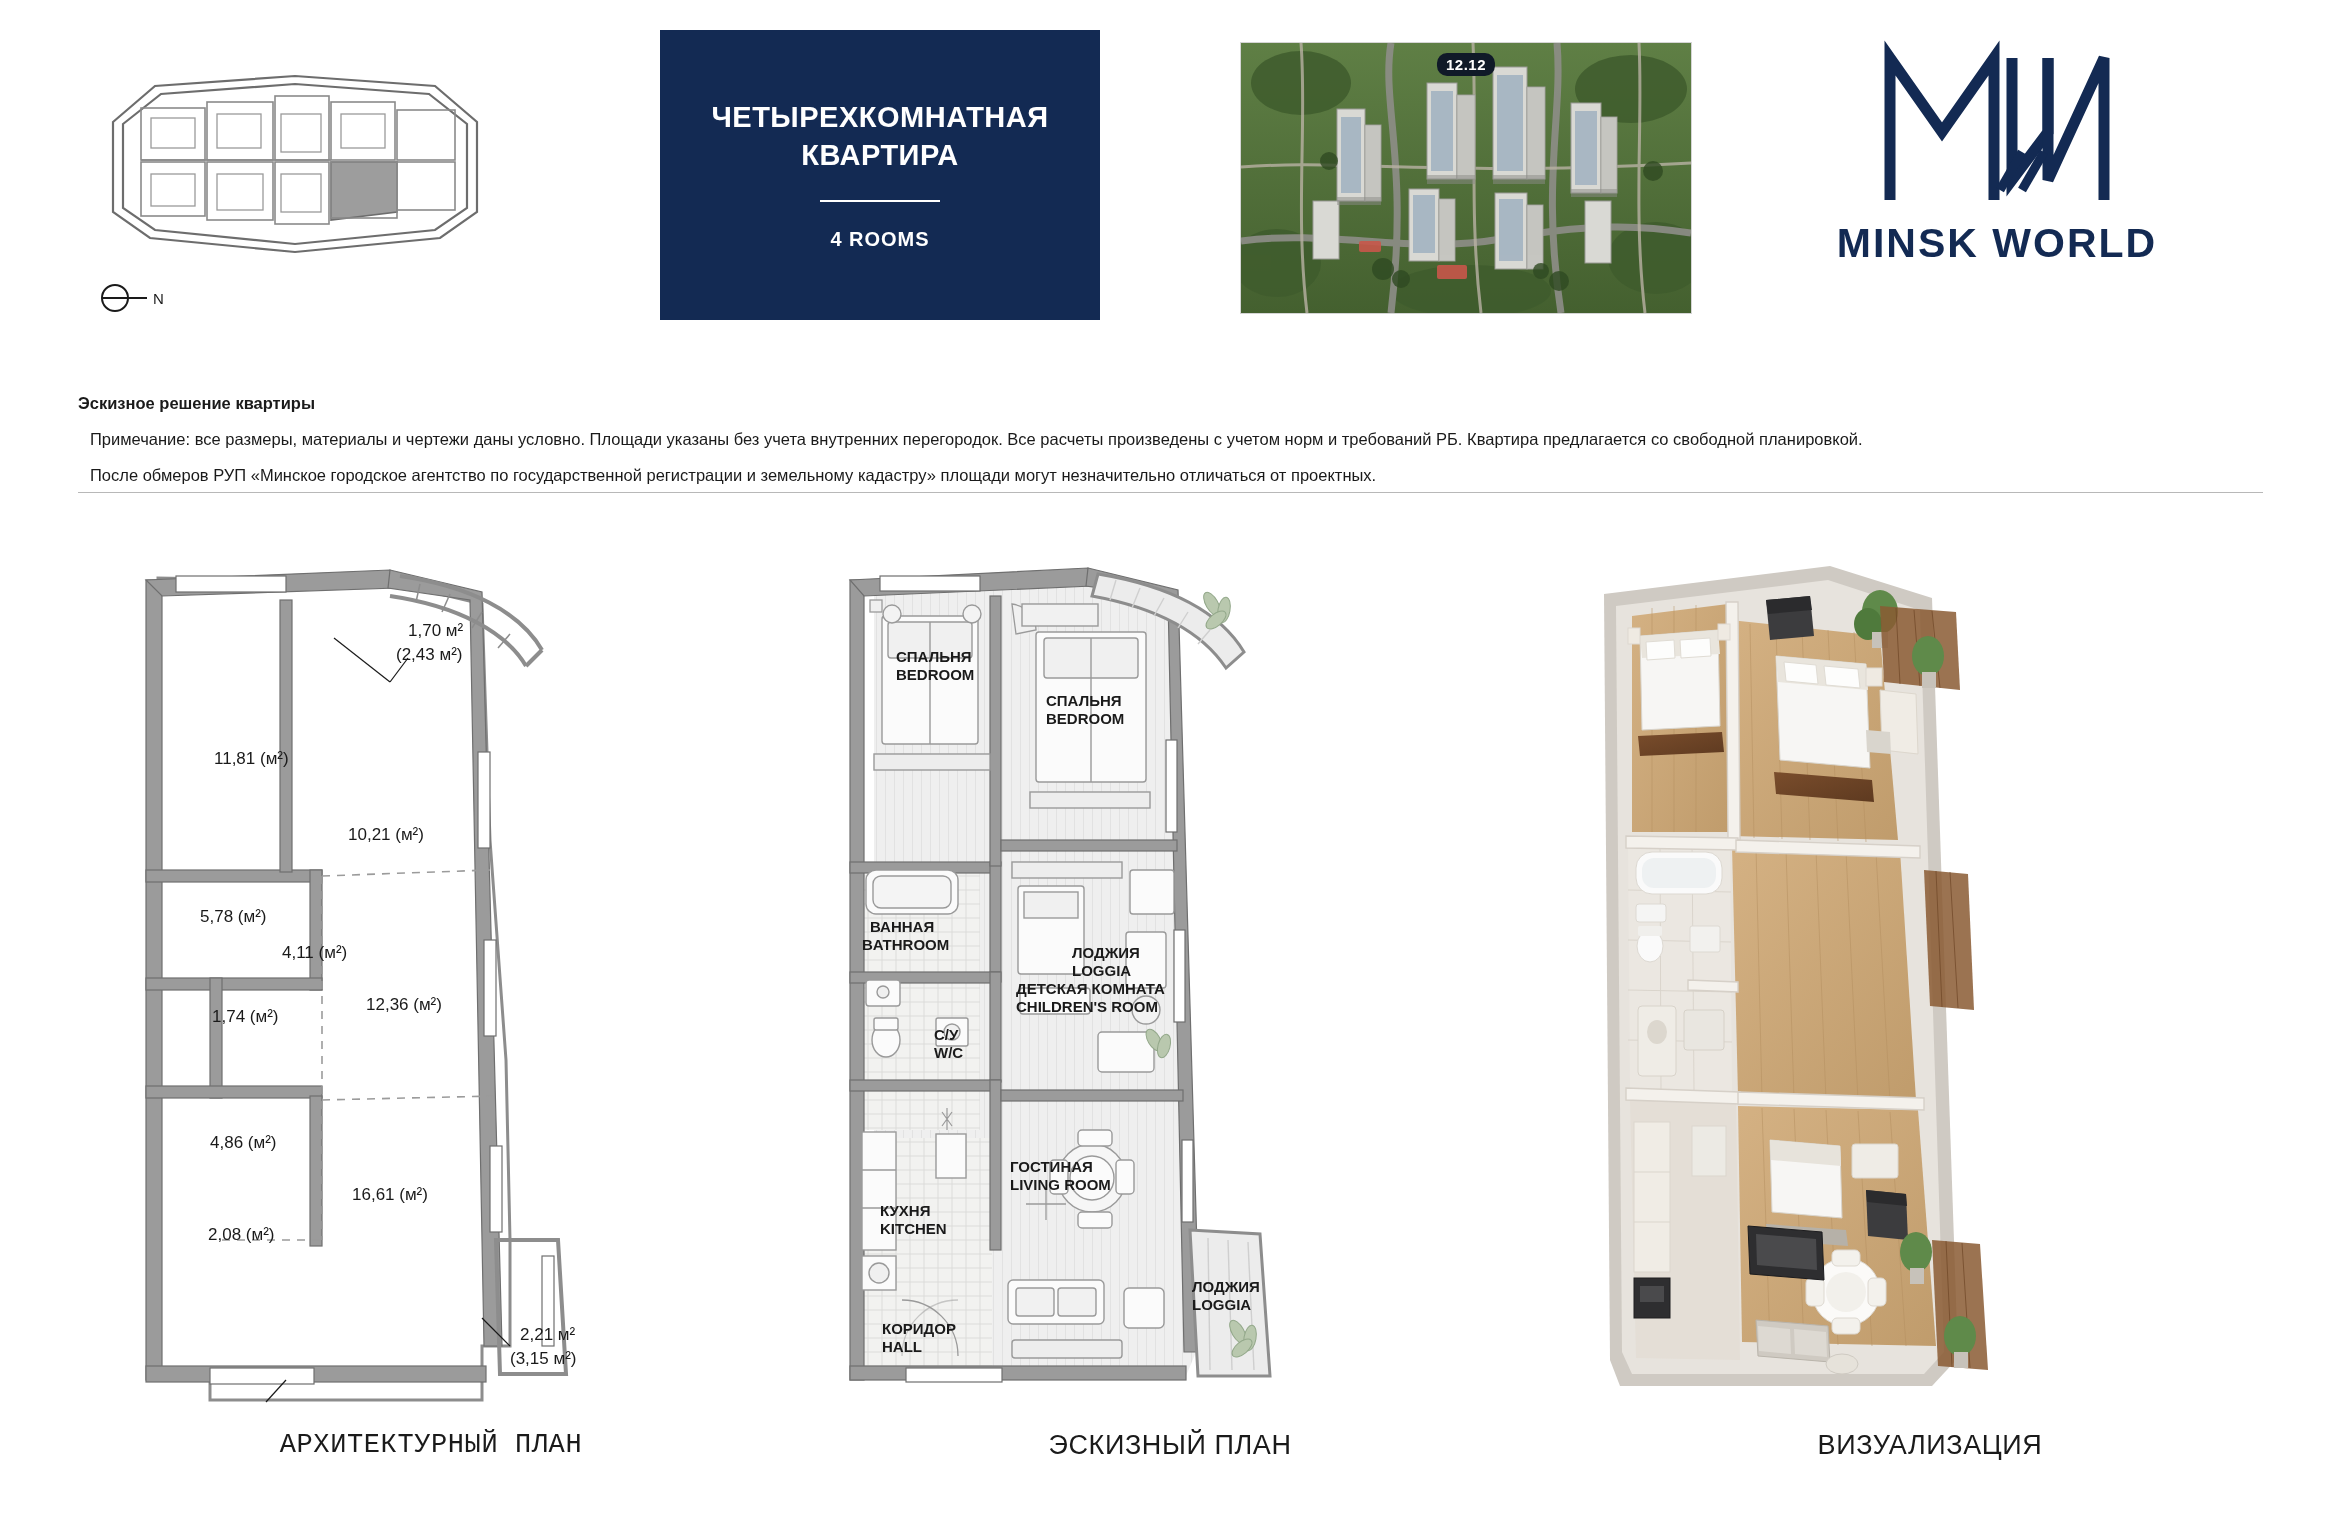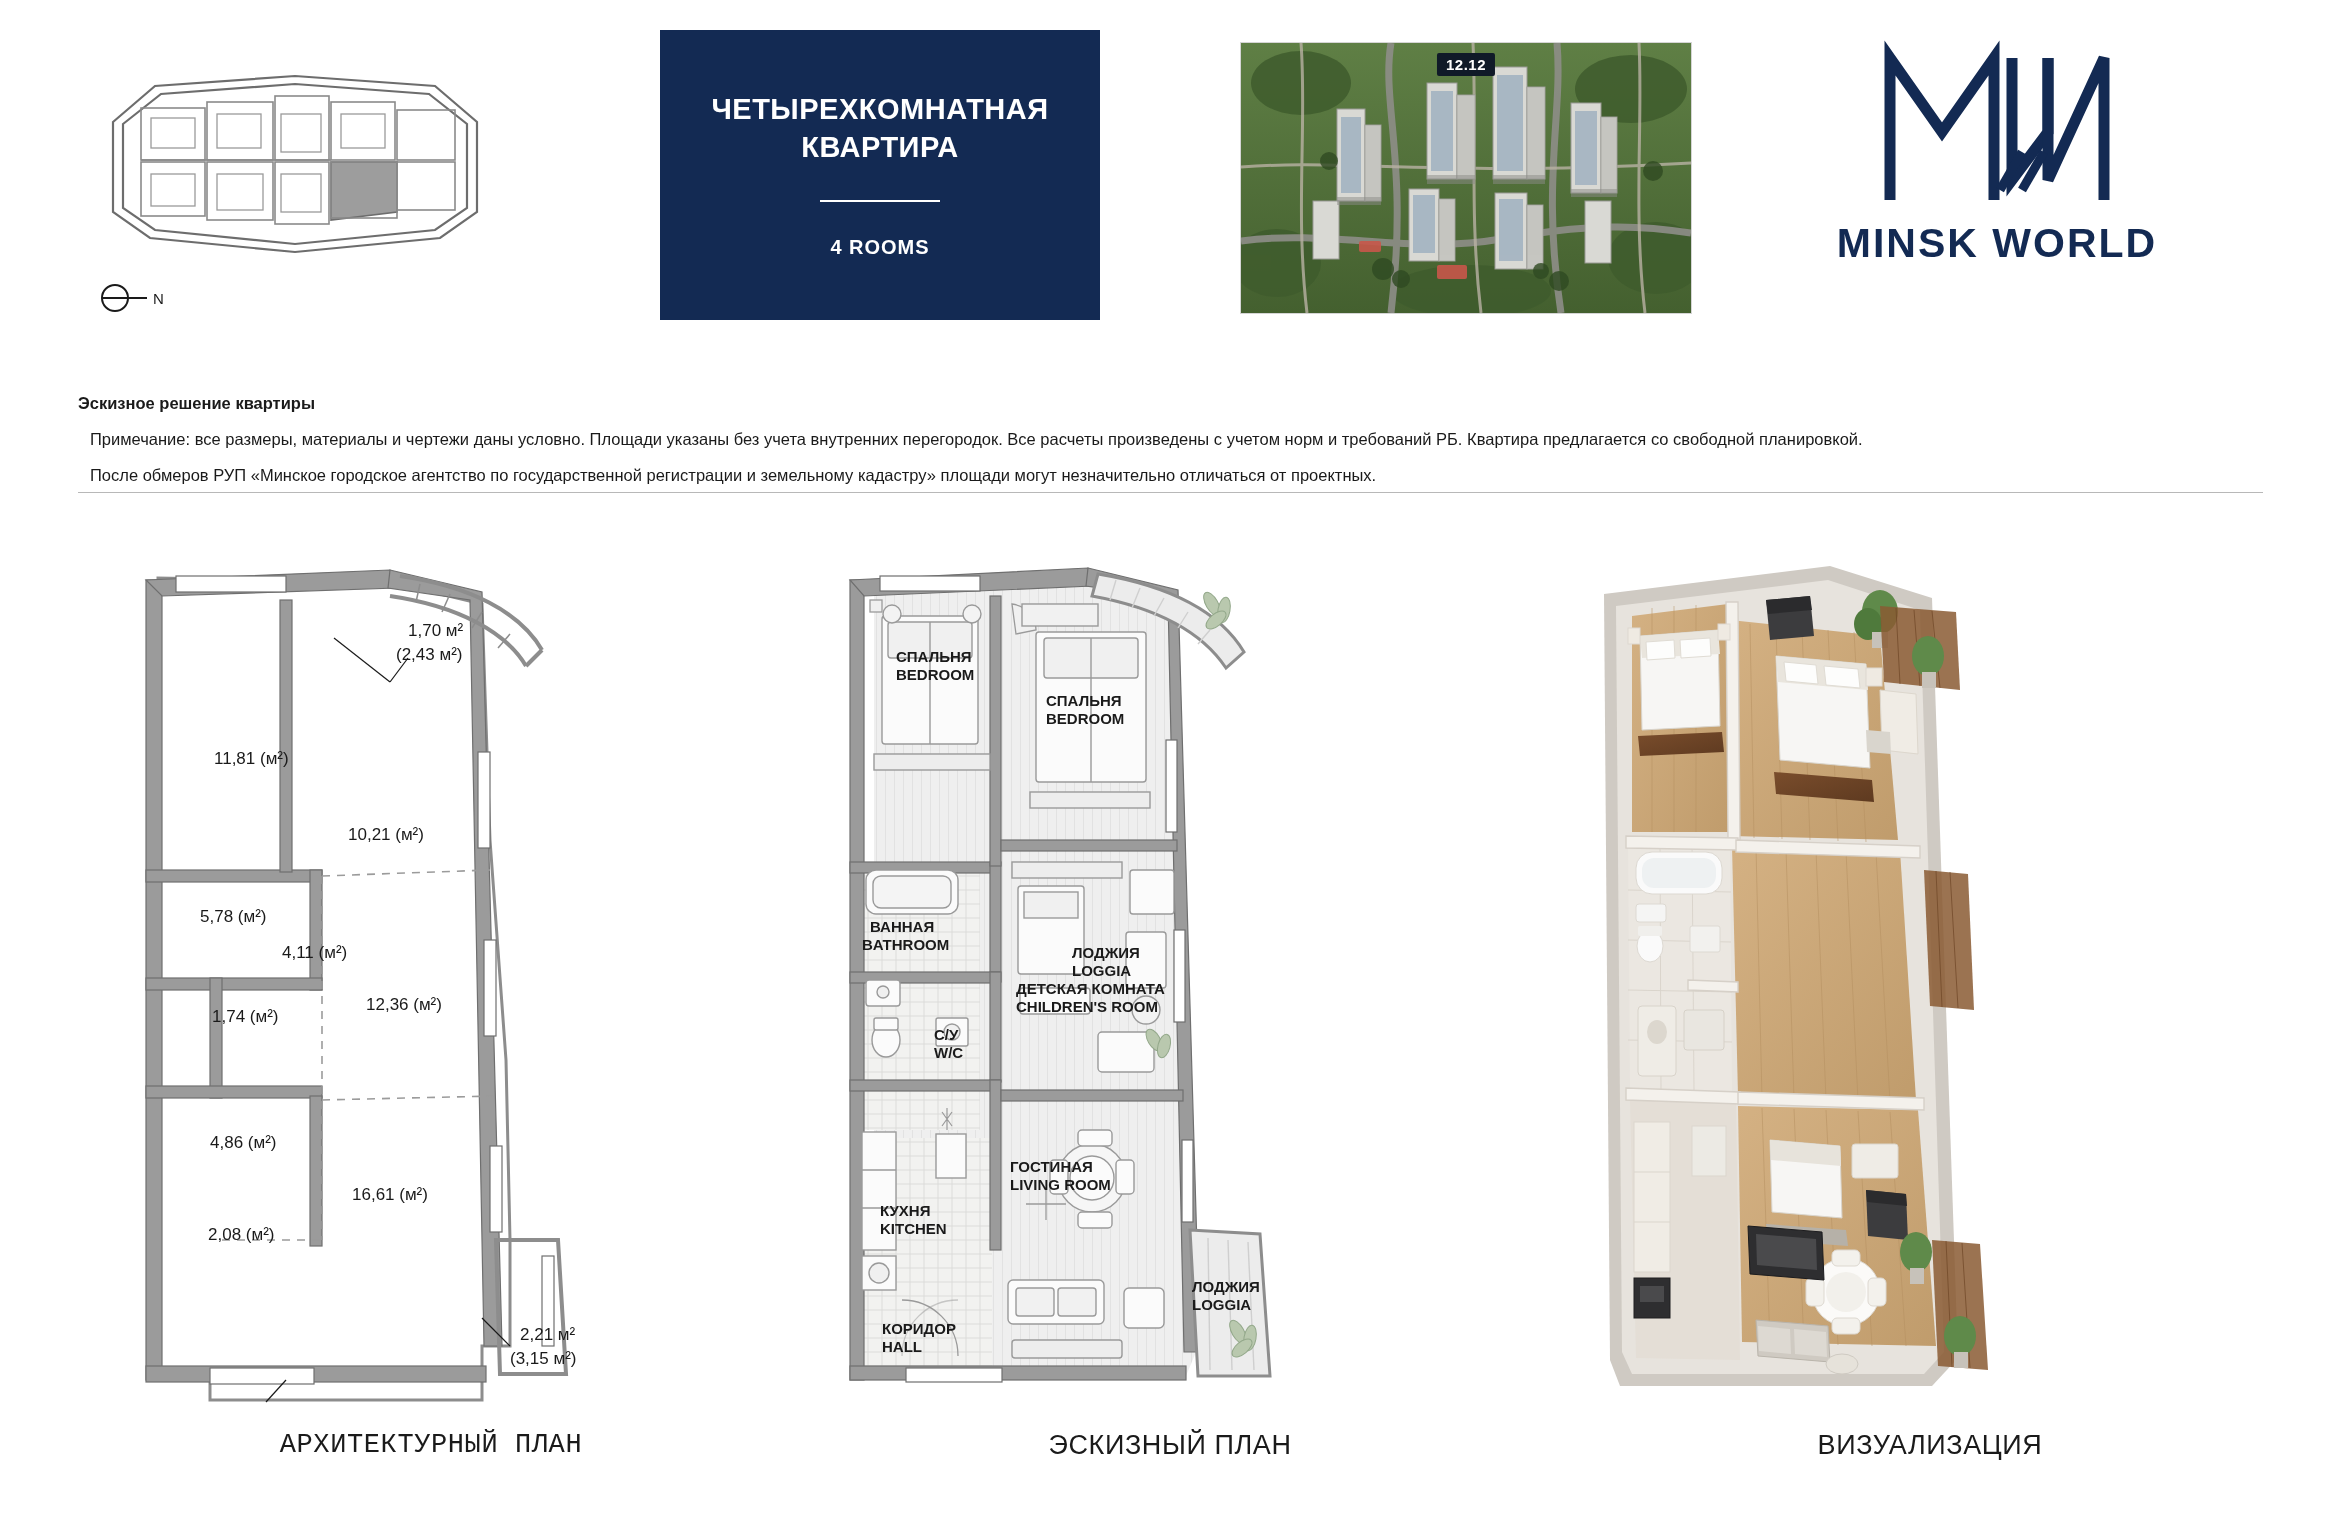--- a/index.html
+++ b/index.html
@@ -47,21 +47,20 @@
     top: 30px;
     width: 440px;
     height: 290px;
     background: #132a53;
     color: #ffffff;
     text-align: center;
     display: flex;
     flex-direction: column;
     align-items: center;
     justify-content: center;
-    gap: 8px;
   }
   .title-block .t-ru {
     font-size: 29px;
     font-weight: bold;
     letter-spacing: .5px;
     line-height: 1.3;
     margin-bottom: 26px;
   }
   .title-block .t-rule {
     width: 120px;
@@ -89,21 +88,21 @@
   .aerial .badge {
     position: absolute;
     left: 50%;
     top: 10px;
     transform: translateX(-50%);
     background: #101a28;
     color: #fff;
     font-size: 15px;
     font-weight: bold;
     padding: 3px 9px;
-    border-radius: 2px;
+    border-radius: 10px;
     z-index: 5;
     letter-spacing: .5px;
   }
   .aerial svg { display:block; }
 
   
   .logo {
     position: absolute;
     right: 130px;
     top: 40px;

